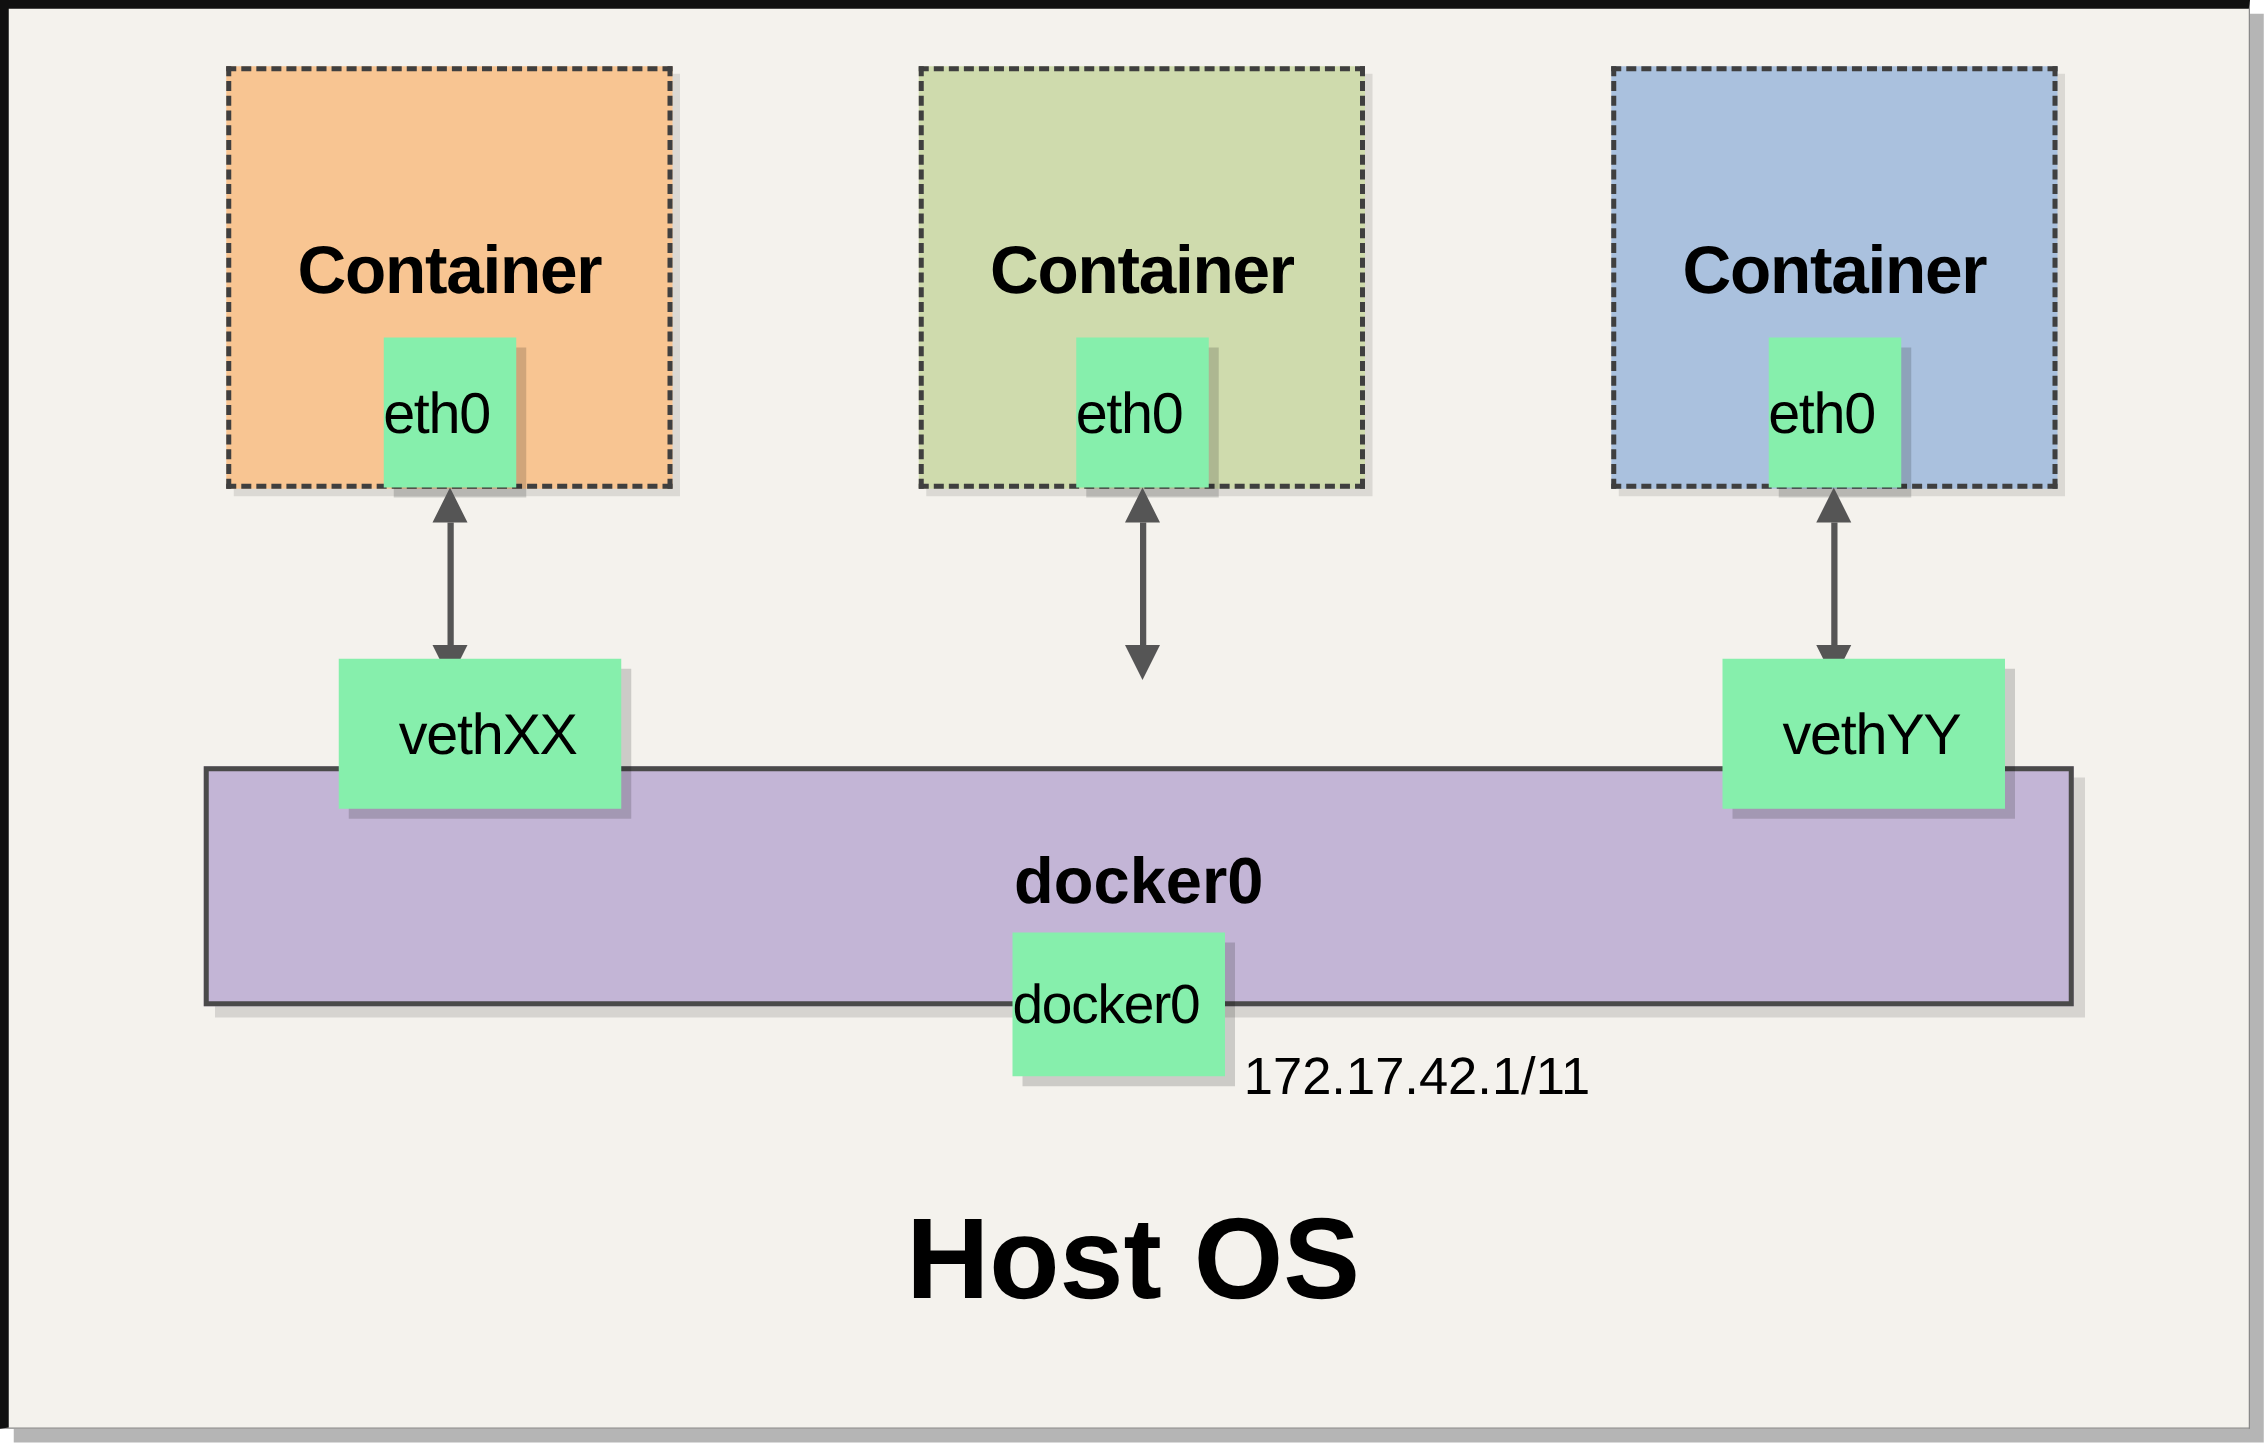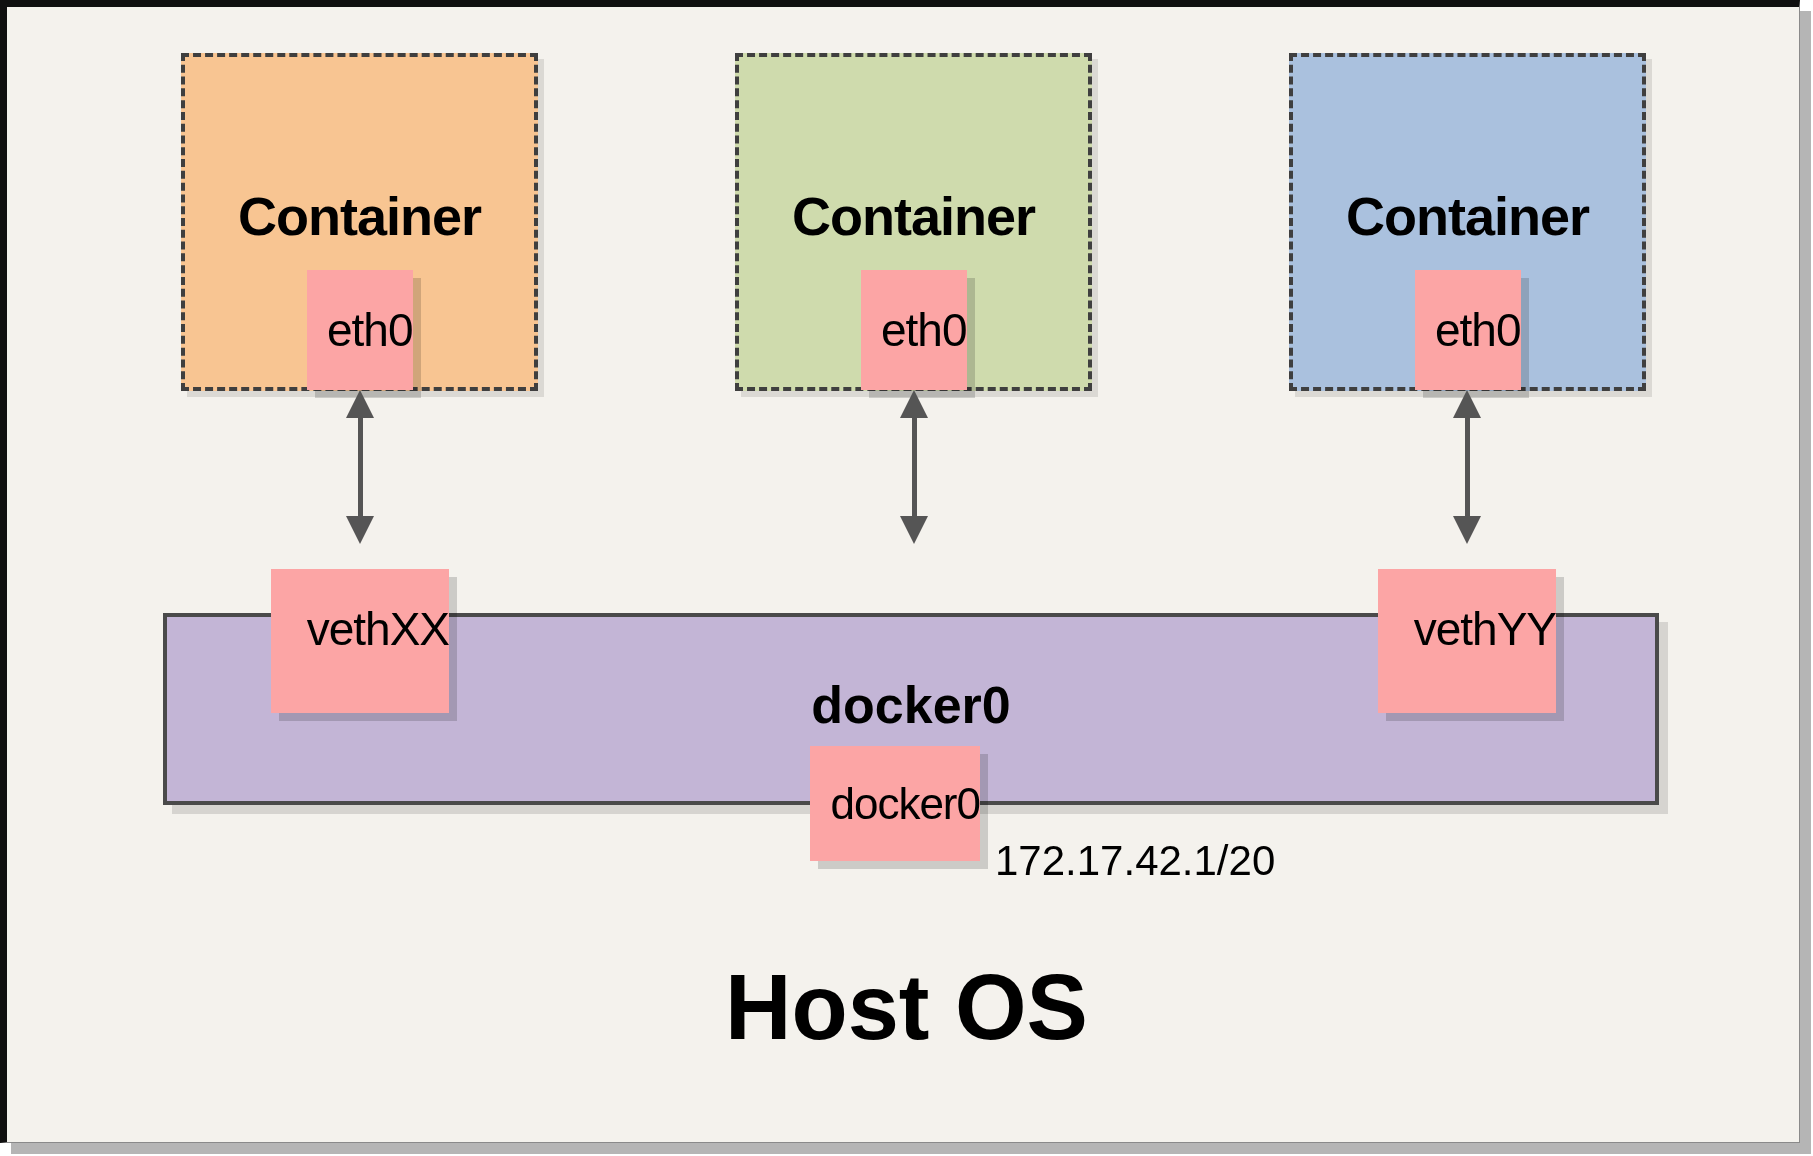--- a/index.html
+++ b/index.html
@@ -24,28 +24,28 @@
   }
   .fill-orange { background:#f8c592; }
   .fill-green  { background:#cfdbad; }
   .fill-blue   { background:#aac1de; }
   .container-label {
     position:absolute; left:0; right:0; top:132px; text-align:center;
     font-size:54px; line-height:54px; font-weight:bold; letter-spacing:-1px;
   }
   
   .iface-note {
-    position:absolute; background:#fca5a5; text-align:right;
+    position:absolute; background:#86efac; text-align:left;
     box-shadow:8px 8px 0 rgba(0,0,0,0.16); z-index:3; letter-spacing:-1px;
   }
   .eth-note {
     left:50%; margin-left:-53px; bottom:-3px; width:106px; height:120px;
     font-size:46px; line-height:120px;
   }
-  .veth-note { top:569px; width:178px; height:144px; font-size:46px; line-height:120px; }
+  .veth-note { top:527px; width:178px; height:120px; font-size:46px; line-height:120px;padding-left:48px; }
   .docker0-note { left:810px; top:746px; width:170px; height:115px; font-size:44px; line-height:115px; }
   
   .varrow {
     position:absolute; top:390px; width:30px; height:154px; z-index:2;
     display:flex; flex-direction:column; align-items:center;
   }
   .ah { width:0; height:0; border-left:14px solid transparent; border-right:14px solid transparent; }
   .ah.up   { border-bottom:28px solid #555555; }
   .ah.down { border-top:28px solid #555555; }
   .shaft { width:5px; flex:1 1 auto; background:#555555; }
@@ -107,16 +107,16 @@
 
   <div class="bridge">
     <div class="bridge-label">docker0</div>
   </div>
 
   <div class="iface-note veth-note" style="left:271px">vethXX</div>
   <div class="iface-note veth-note" style="left:1378px">vethYY</div>
 
   <div class="iface-note docker0-note">docker0</div>
 
-  <div class="ip-label">172.17.42.1/20</div>
+  <div class="ip-label">172.17.42.1/11</div>
 
   <div class="host-label">Host OS</div>
 </div>
 
 </body></html>

